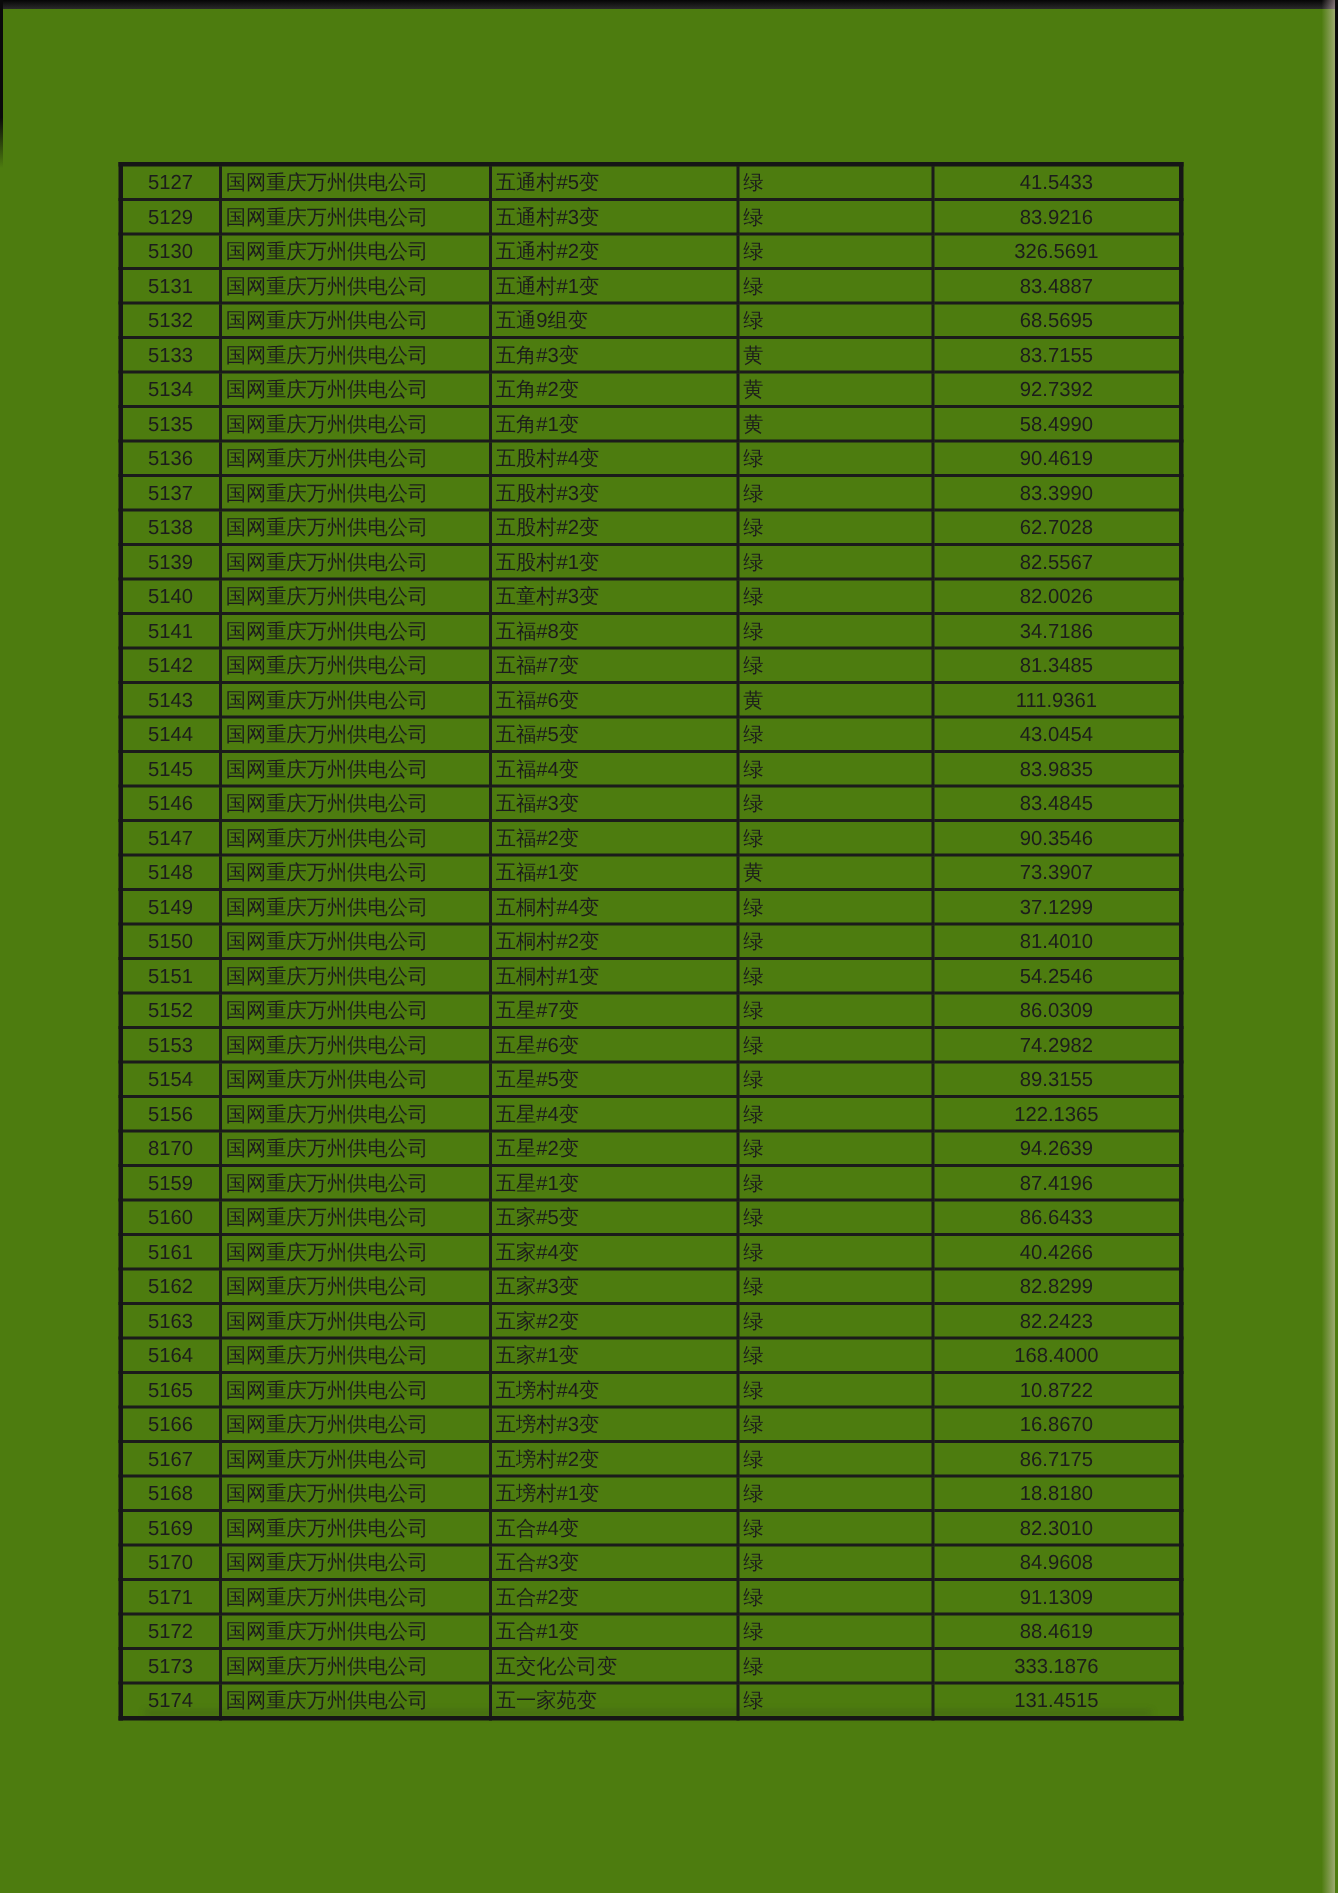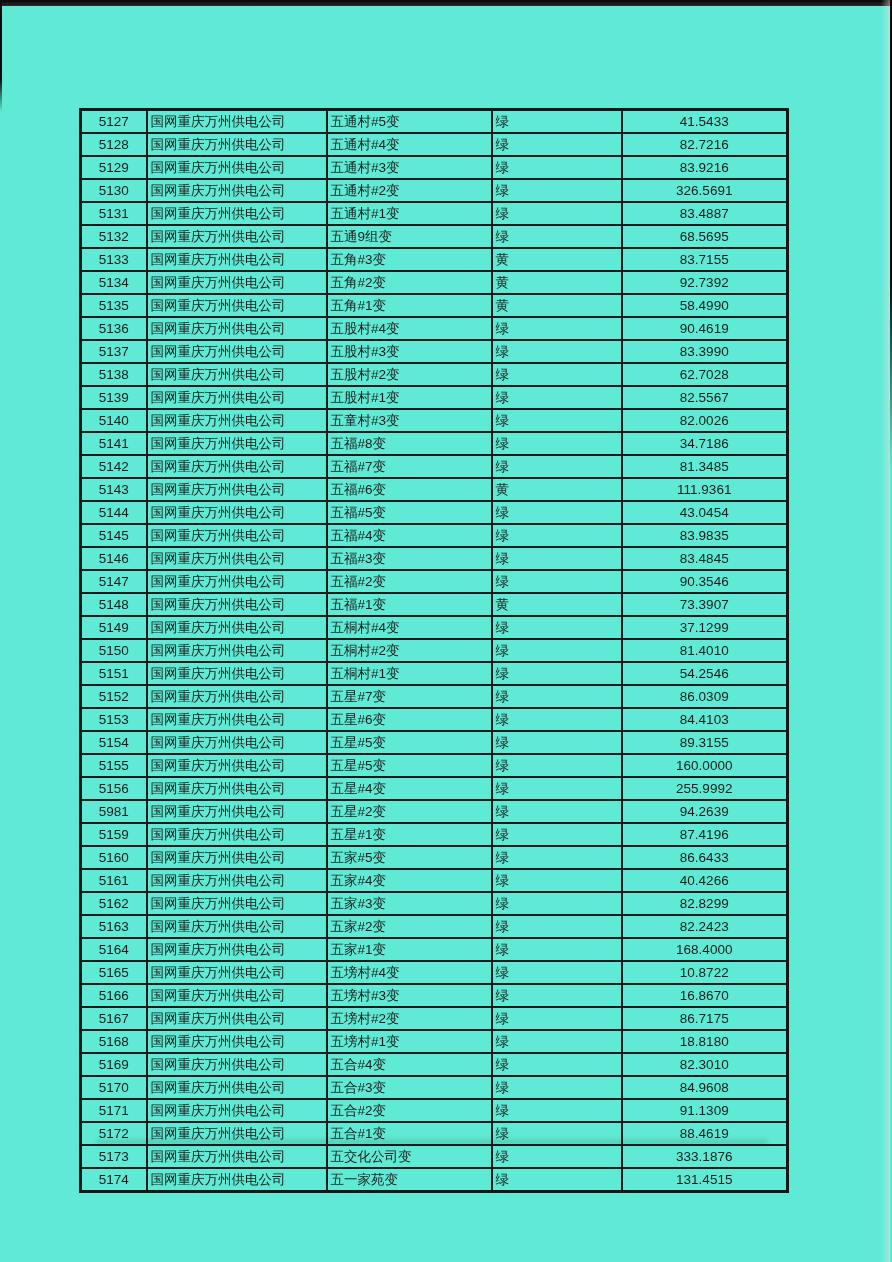--- a/index.html
+++ b/index.html
@@ -10,21 +10,21 @@
     width: 892px;
     height: 1262px;
     background: #ffffff;
     font-family: "Liberation Sans", "DejaVu Sans", sans-serif;
     color: #1c1c1c;
   }
   .page {
     position: relative;
     width: 892px;
     height: 1262px;
-    background: #5eead4;
+    background: #4d7c0f;
     overflow: hidden;
   }
   
   .scan-top-bar {
     position: absolute;
     top: 0; left: 0;
     width: 892px; height: 6px;
     background: linear-gradient(#050505, #2a2a2a);
   }
   .scan-left-line {
@@ -103,27 +103,20 @@
     </colgroup>
     <tbody id="table-body">
         <tr>
           <td class="align-center">5127</td>
           <td class="align-left">国网重庆万州供电公司</td>
           <td class="align-left">五通村#5变</td>
           <td class="align-left">绿</td>
           <td class="align-center">41.5433</td>
         </tr>
         <tr>
-          <td class="align-center">5128</td>
-          <td class="align-left">国网重庆万州供电公司</td>
-          <td class="align-left">五通村#4变</td>
-          <td class="align-left">绿</td>
-          <td class="align-center">82.7216</td>
-        </tr>
-        <tr>
           <td class="align-center">5129</td>
           <td class="align-left">国网重庆万州供电公司</td>
           <td class="align-left">五通村#3变</td>
           <td class="align-left">绿</td>
           <td class="align-center">83.9216</td>
         </tr>
         <tr>
           <td class="align-center">5130</td>
           <td class="align-left">国网重庆万州供电公司</td>
           <td class="align-left">五通村#2变</td>
@@ -282,45 +275,38 @@
           <td class="align-left">国网重庆万州供电公司</td>
           <td class="align-left">五星#7变</td>
           <td class="align-left">绿</td>
           <td class="align-center">86.0309</td>
         </tr>
         <tr>
           <td class="align-center">5153</td>
           <td class="align-left">国网重庆万州供电公司</td>
           <td class="align-left">五星#6变</td>
           <td class="align-left">绿</td>
-          <td class="align-center">84.4103</td>
+          <td class="align-center">74.2982</td>
         </tr>
         <tr>
           <td class="align-center">5154</td>
           <td class="align-left">国网重庆万州供电公司</td>
           <td class="align-left">五星#5变</td>
           <td class="align-left">绿</td>
           <td class="align-center">89.3155</td>
         </tr>
         <tr>
-          <td class="align-center">5155</td>
-          <td class="align-left">国网重庆万州供电公司</td>
-          <td class="align-left">五星#5变</td>
-          <td class="align-left">绿</td>
-          <td class="align-center">160.0000</td>
-        </tr>
-        <tr>
           <td class="align-center">5156</td>
           <td class="align-left">国网重庆万州供电公司</td>
           <td class="align-left">五星#4变</td>
           <td class="align-left">绿</td>
-          <td class="align-center">255.9992</td>
-        </tr>
-        <tr>
-          <td class="align-center">5981</td>
+          <td class="align-center">122.1365</td>
+        </tr>
+        <tr>
+          <td class="align-center">8170</td>
           <td class="align-left">国网重庆万州供电公司</td>
           <td class="align-left">五星#2变</td>
           <td class="align-left">绿</td>
           <td class="align-center">94.2639</td>
         </tr>
         <tr>
           <td class="align-center">5159</td>
           <td class="align-left">国网重庆万州供电公司</td>
           <td class="align-left">五星#1变</td>
           <td class="align-left">绿</td>

